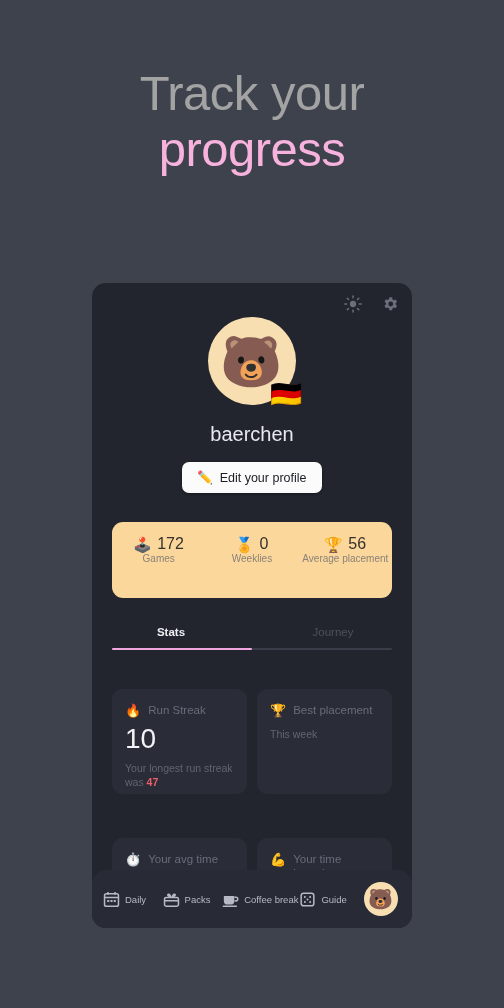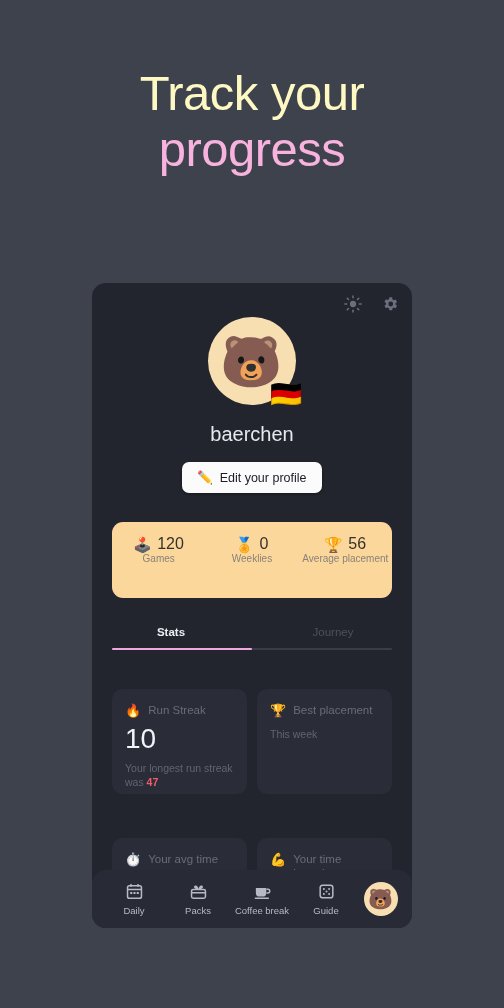--- a/index.html
+++ b/index.html
@@ -21,21 +21,21 @@
     top: 68px;
     left: 0;
     width: 504px;
     text-align: center;
     line-height: 1.04;
   }
   .hero-line1 {
     display: block;
     font-size: 49px;
     font-weight: 400;
-    color: #fef9c3;
+    color: #a3a3a3;
     letter-spacing: -0.5px;
   }
   .hero-line2 {
     display: block;
     font-size: 49px;
     font-weight: 400;
     color: #f7b3dd;
     letter-spacing: -0.5px;
     margin-top: 5px;
   }
@@ -276,21 +276,21 @@
     background: #282a35;
     border-radius: 14px 14px 0 0;
     display: flex;
     align-items: center;
     padding: 0 10px;
     box-sizing: border-box;
   }
   .nav-item {
     flex: 1;
     display: flex;
-    flex-direction: column;
+    flex-direction: row;
     align-items: center;
     gap: 4px;
     cursor: pointer;
   }
   .nav-icon { width: 19px; height: 19px; display: block; }
   .nav-label {
     font-size: 9.5px;
     color: #b7bac4;
     white-space: nowrap;
   }
@@ -353,21 +353,21 @@
     <button class="edit-btn">
       <span class="pencil">✏️</span>
       <span>Edit your profile</span>
     </button>
   </div>
 
   <div class="stats-strip">
     <div class="stat-col">
       <div class="stat-top">
         <span class="stat-emoji">🕹️</span>
-        <span class="stat-value">120</span>
+        <span class="stat-value">172</span>
       </div>
       <div class="stat-label">Games</div>
     </div>
     <div class="stat-col">
       <div class="stat-top">
         <span class="stat-emoji">🏅</span>
         <span class="stat-value">0</span>
       </div>
       <div class="stat-label">Weeklies</div>
     </div>

